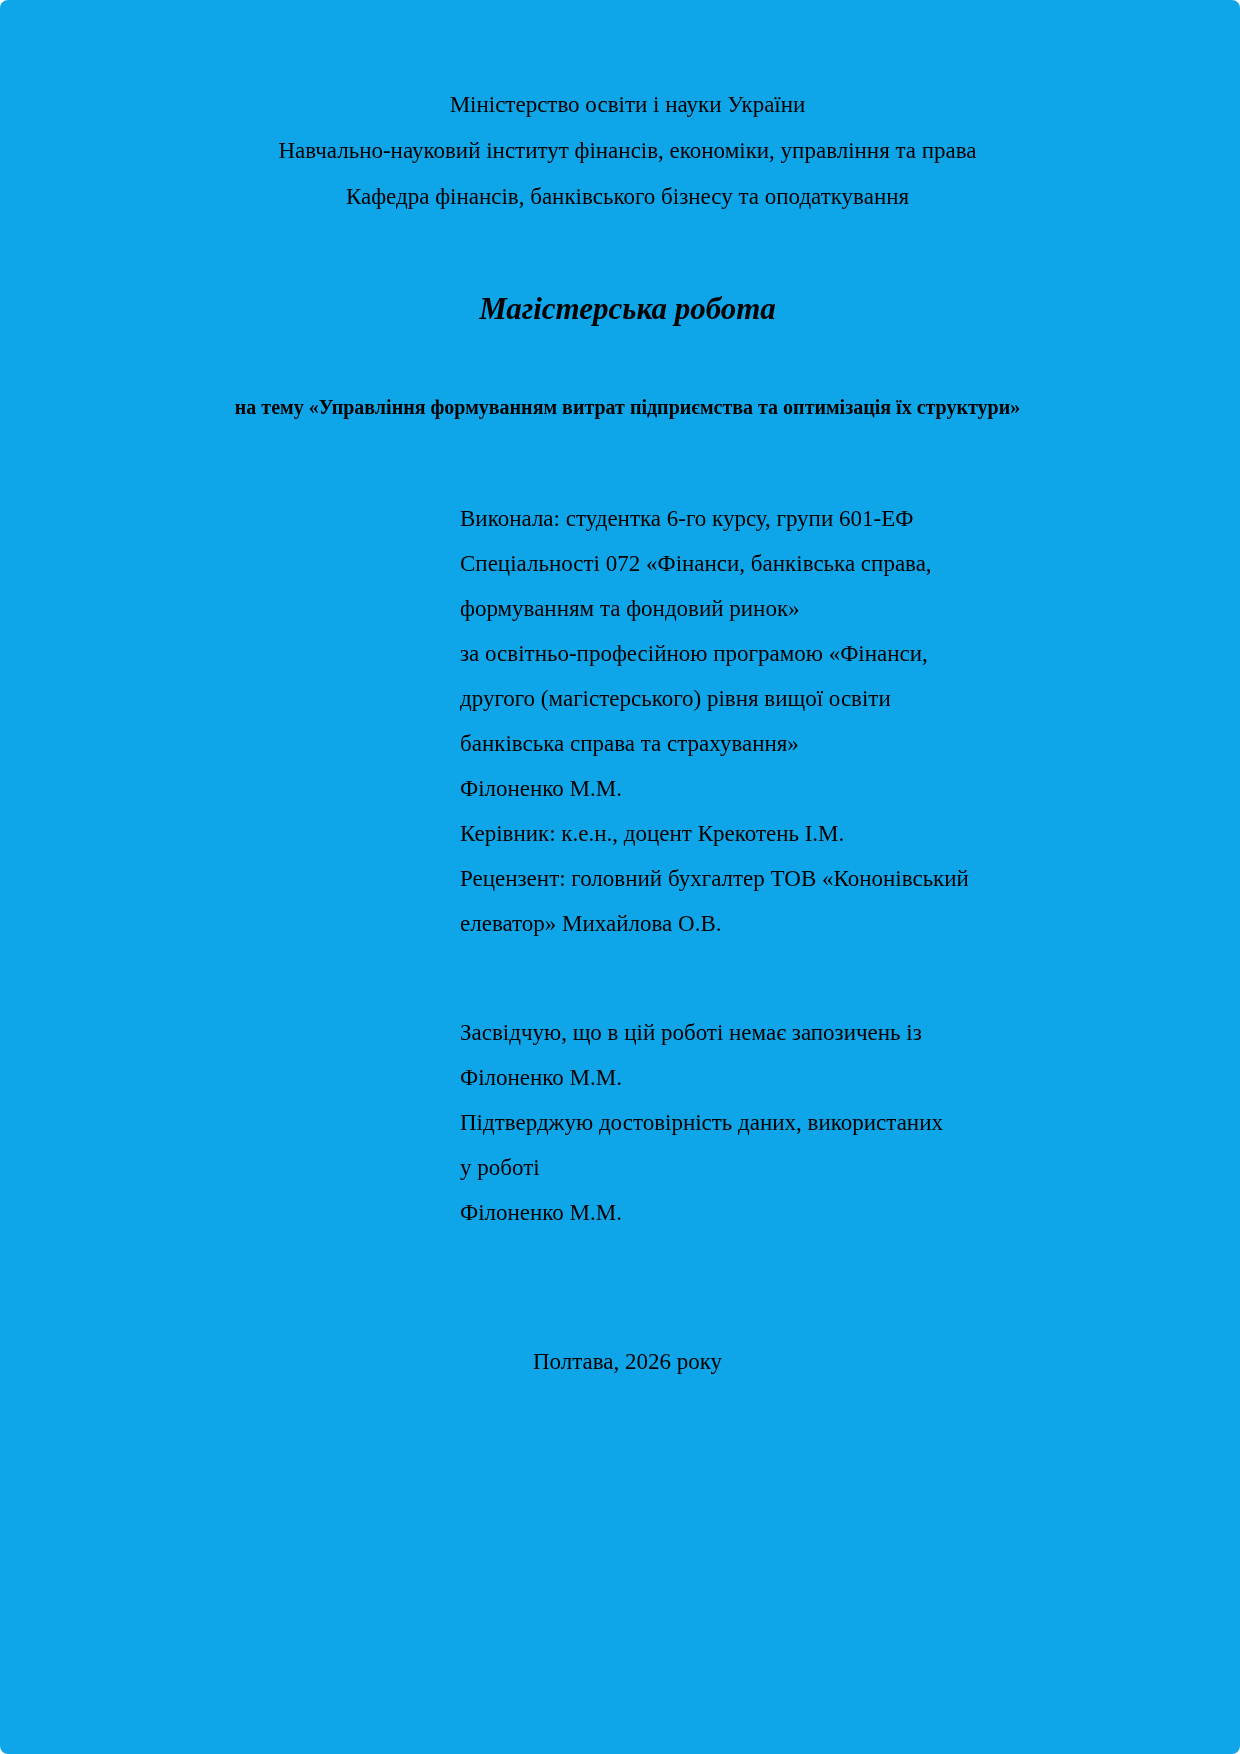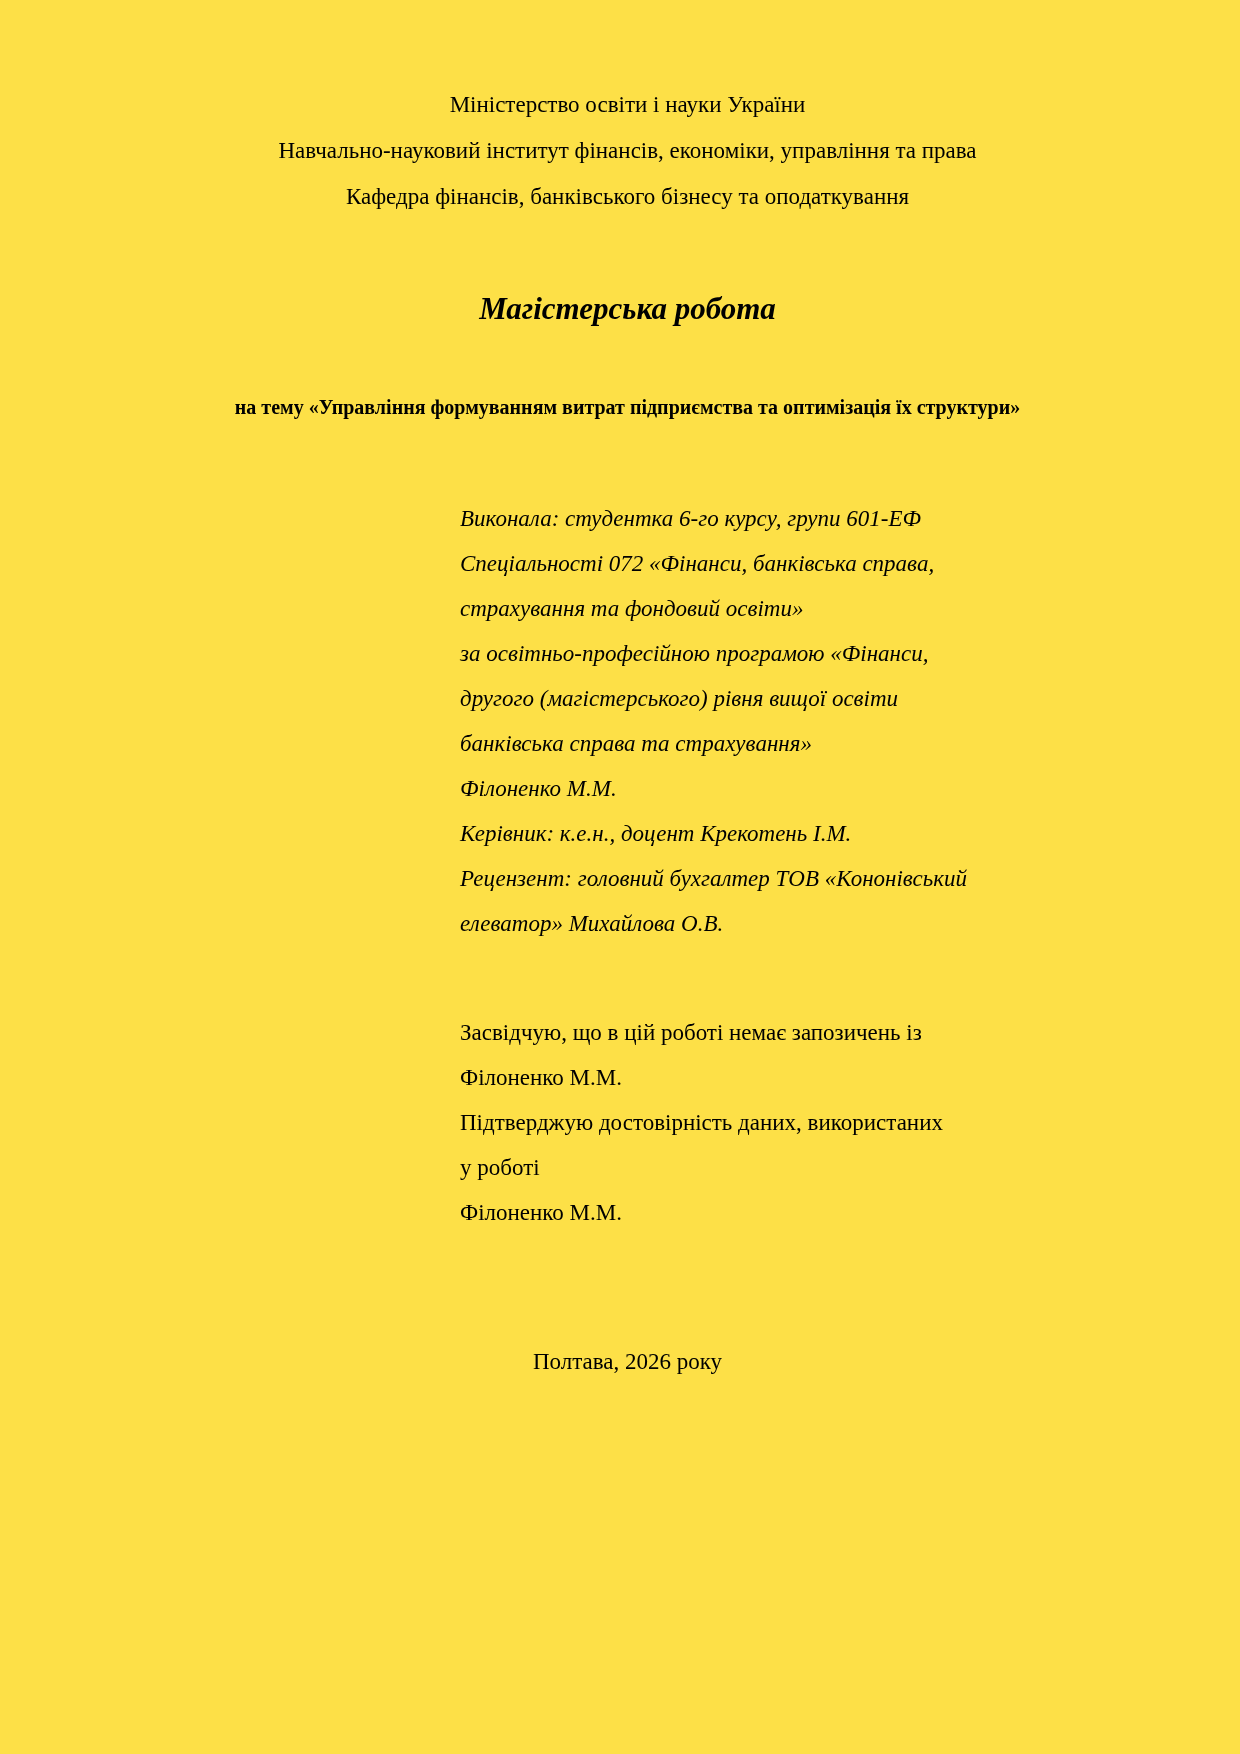--- a/index.html
+++ b/index.html
@@ -5,27 +5,28 @@
   html, body {
     margin: 0;
     padding: 0;
     background: #ffffff;
   }
   .page {
     position: relative;
     width: 1240px;
     height: 1754px;
     margin: 0 auto;
-    background: #fde047;
+    background: #0ea5e9;
     color: #000000;
     font-family: "Liberation Serif", "DejaVu Serif", serif;
     font-size: 23px;
     box-sizing: border-box;
     padding: 82px 115px 0 130px;
     overflow: hidden;
+    border-radius: 8px;
   }
   .header-block {
     text-align: center;
   }
   .line {
     line-height: 46px;
     white-space: nowrap;
   }
   .doc-title {
     margin-top: 66px;
@@ -39,21 +40,20 @@
     margin-top: 52px;
     text-align: center;
     font-size: 20px;
     font-weight: bold;
     line-height: 46px;
     padding: 0 10px;
   }
   .details-block {
     margin-top: 66px;
     margin-left: 330px;
-    font-style: italic;
   }
   .details-block .line,
   .attestation-block .line {
     white-space: nowrap;
     line-height: 45px;
   }
   .attestation-block {
     margin-top: 64px;
     margin-left: 330px;
   }
@@ -74,21 +74,21 @@
     <div class="line">Кафедра фінансів, банківського бізнесу та оподаткування</div>
   </div>
 
   <div class="doc-title">Магістерська робота</div>
 
   <div class="doc-topic">на тему «Управління формуванням витрат підприємства та оптимізація їх структури»</div>
 
   <div class="details-block">
     <div class="line">Виконала: студентка 6-го курсу, групи 601-ЕФ</div>
     <div class="line">Спеціальності 072 «Фінанси, банківська справа,</div>
-    <div class="line">страхування та фондовий освіти»</div>
+    <div class="line">формуванням та фондовий ринок»</div>
     <div class="line">за освітньо-професійною програмою «Фінанси,</div>
     <div class="line">другого (магістерського) рівня вищої освіти</div>
     <div class="line">банківська справа та страхування»</div>
     <div class="line">Філоненко М.М.</div>
     <div class="line">Керівник: к.е.н., доцент Крекотень І.М.</div>
     <div class="line">Рецензент: головний бухгалтер ТОВ «Кононівський</div>
     <div class="line">елеватор» Михайлова О.В.</div>
   </div>
 
   <div class="attestation-block">

